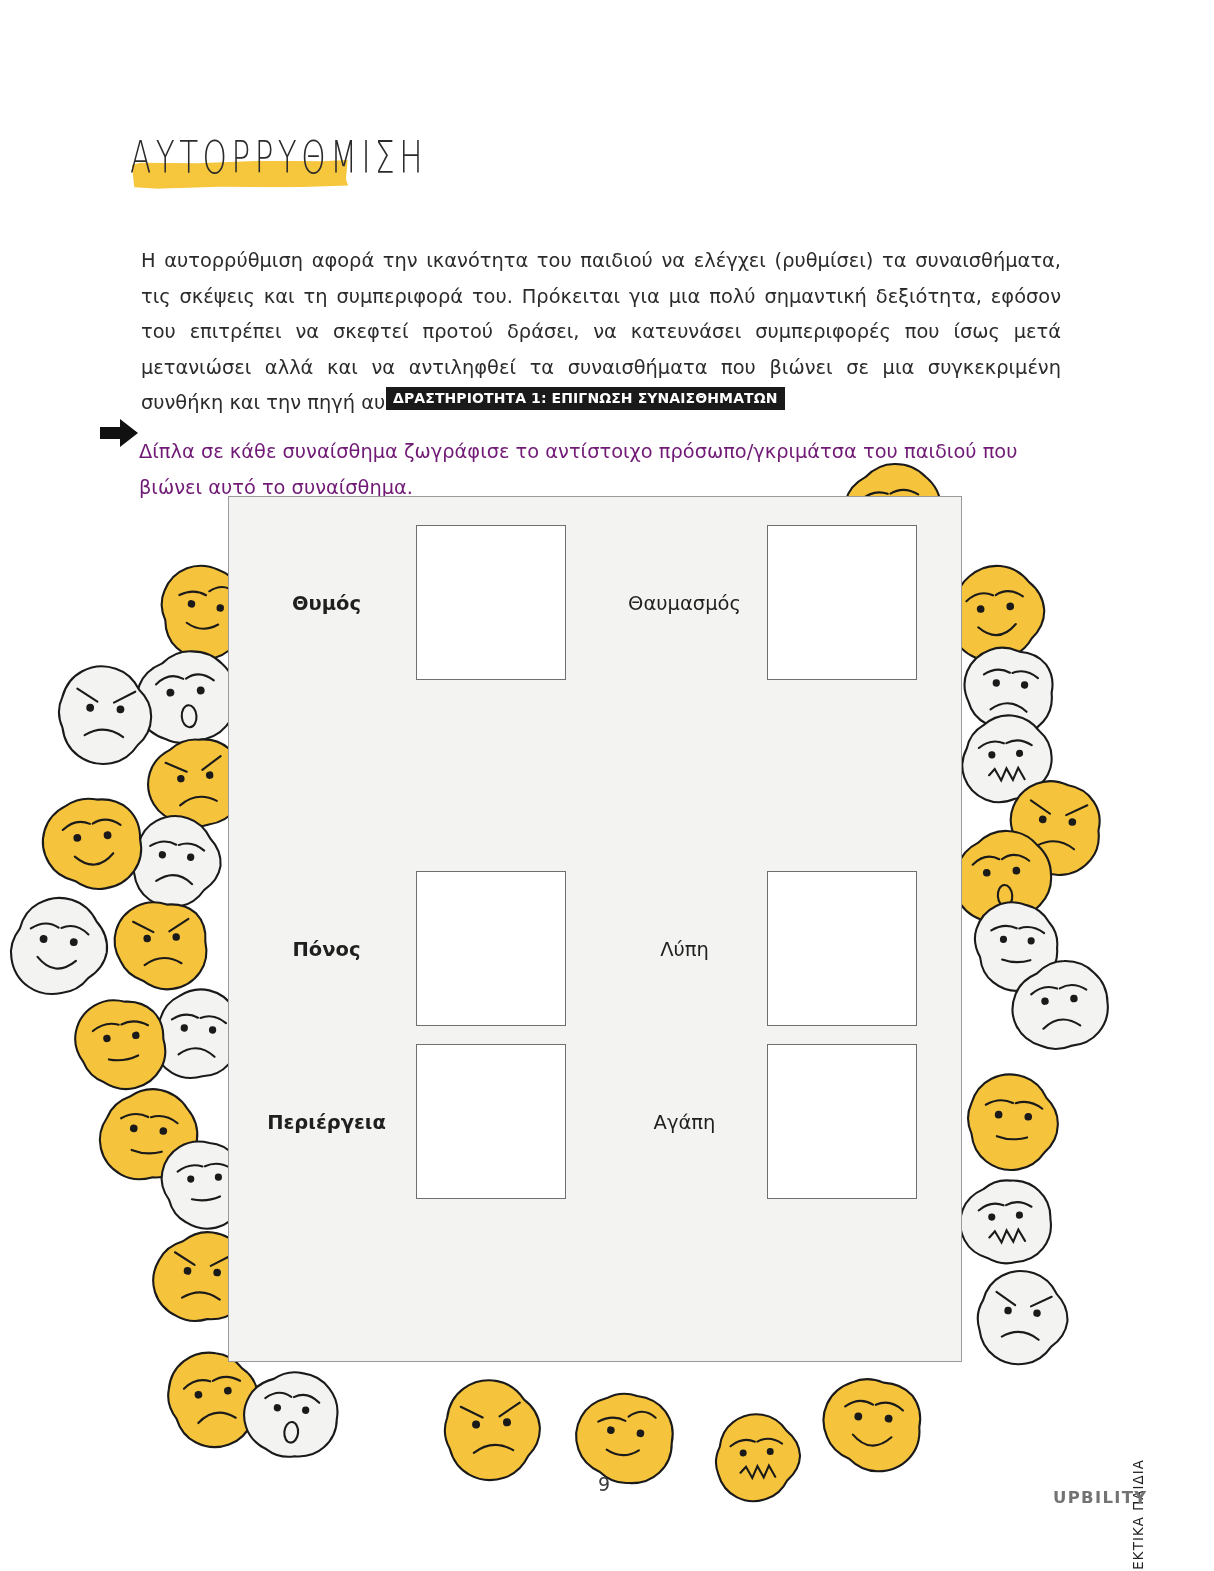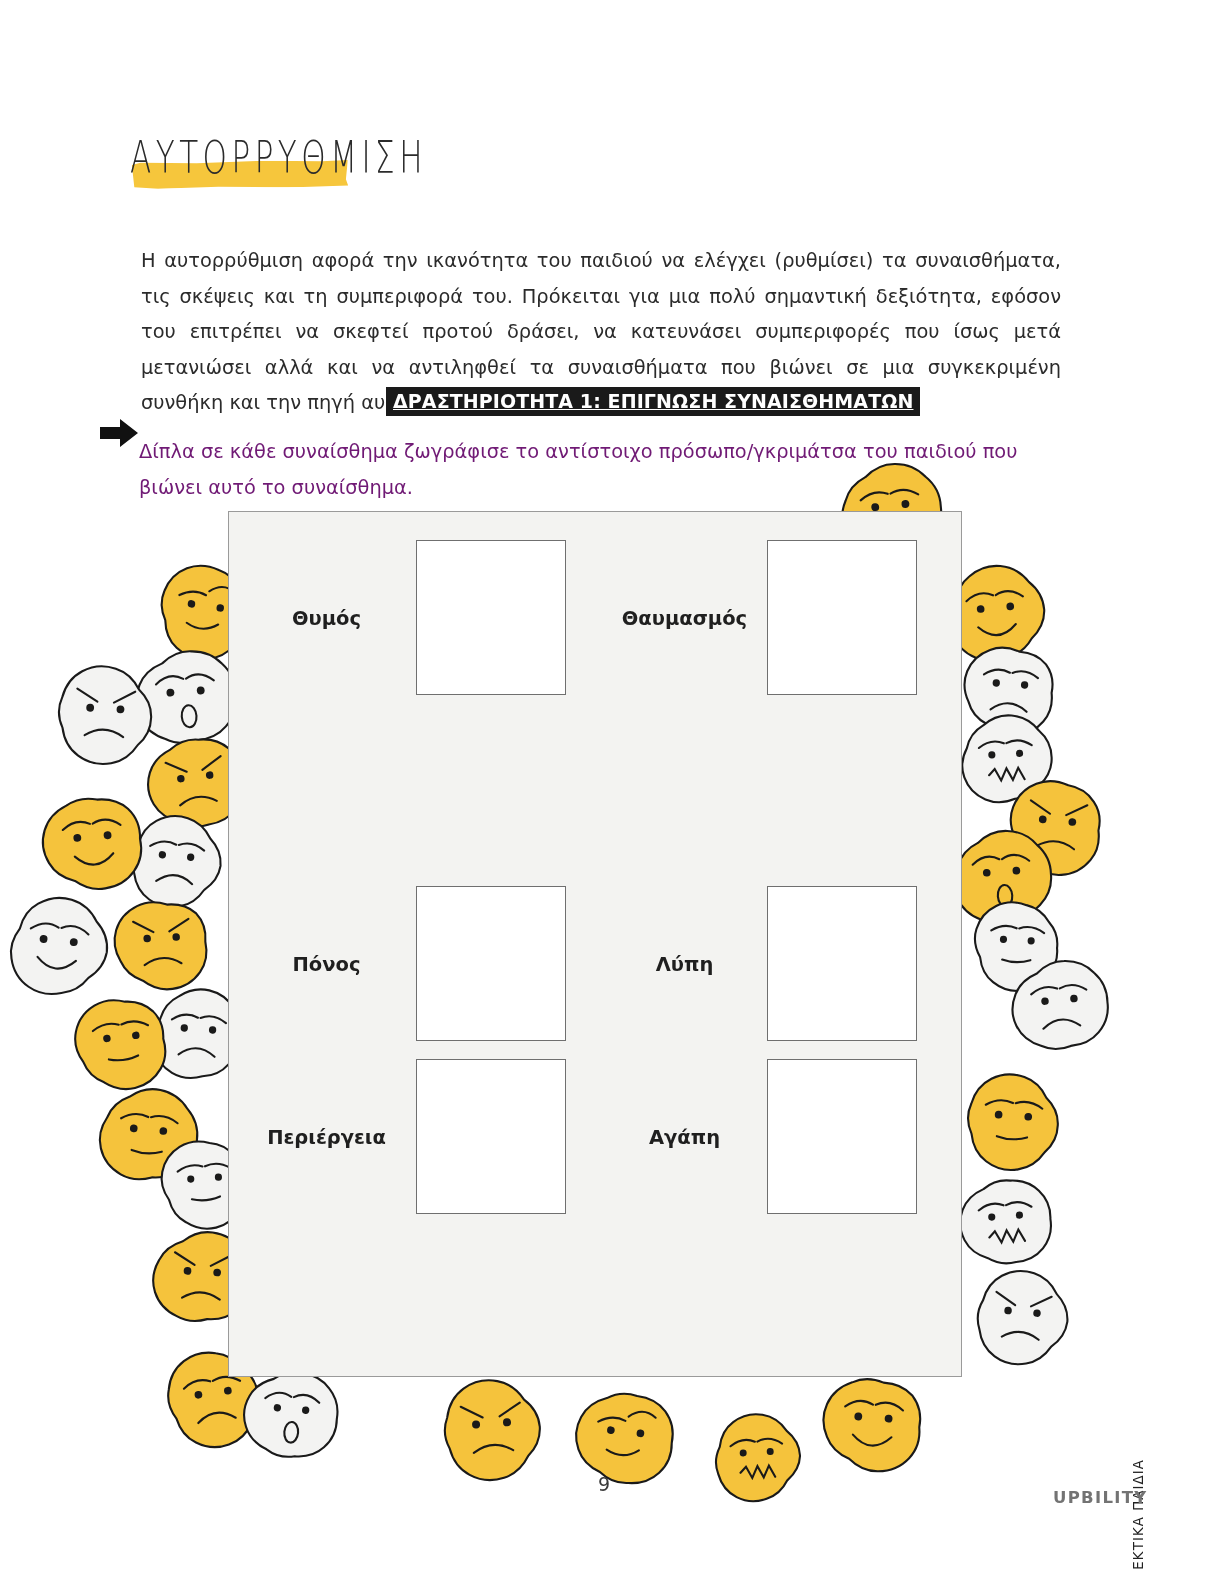--- a/index.html
+++ b/index.html
@@ -61,26 +61,25 @@
     font-weight: 400;
   }
 
   
   #activity-banner {
     position: absolute;
     left: 386px;
     top: 387px;
     background: #1a1a1a;
     color: #ffffff;
-    font-size: 19px;
+    font-size: 14px;
     font-weight: 700;
     letter-spacing: 0.1px;
     padding: 3px 7px 4px 7px;
     white-space: nowrap;
-    text-decoration: underline;
   }
 
   
   #arrow-marker {
     position: absolute;
     left: 98px;
     top: 417px;
     width: 42px;
     height: 32px;
   }
@@ -101,21 +100,21 @@
     top: 0;
     width: 1214px;
     height: 1571px;
     pointer-events: none;
   }
 
   
   #worksheet-panel {
     position: absolute;
     left: 228px;
-    top: 511px;
+    top: 496px;
     width: 734px;
     height: 866px;
     background: #f3f3f1;
     border: 1px solid #9a9a9a;
     box-sizing: border-box;
   }
   .emotion-row {
     position: absolute;
     left: 0;
     width: 734px;
@@ -134,21 +133,21 @@
     white-space: nowrap;
   }
   .label-right {
     position: absolute;
     left: 368px;
     width: 175px;
     text-align: center;
     top: 50%;
     transform: translateY(-50%);
     font-size: 19.5px;
-    font-weight: 700;
+    font-weight: 400;
     color: #1f1f1f;
     white-space: nowrap;
   }
   .draw-box {
     position: absolute;
     width: 150px;
     height: 155px;
     background: #ffffff;
     border: 1.5px solid #6f6f6f;
     box-sizing: border-box;

